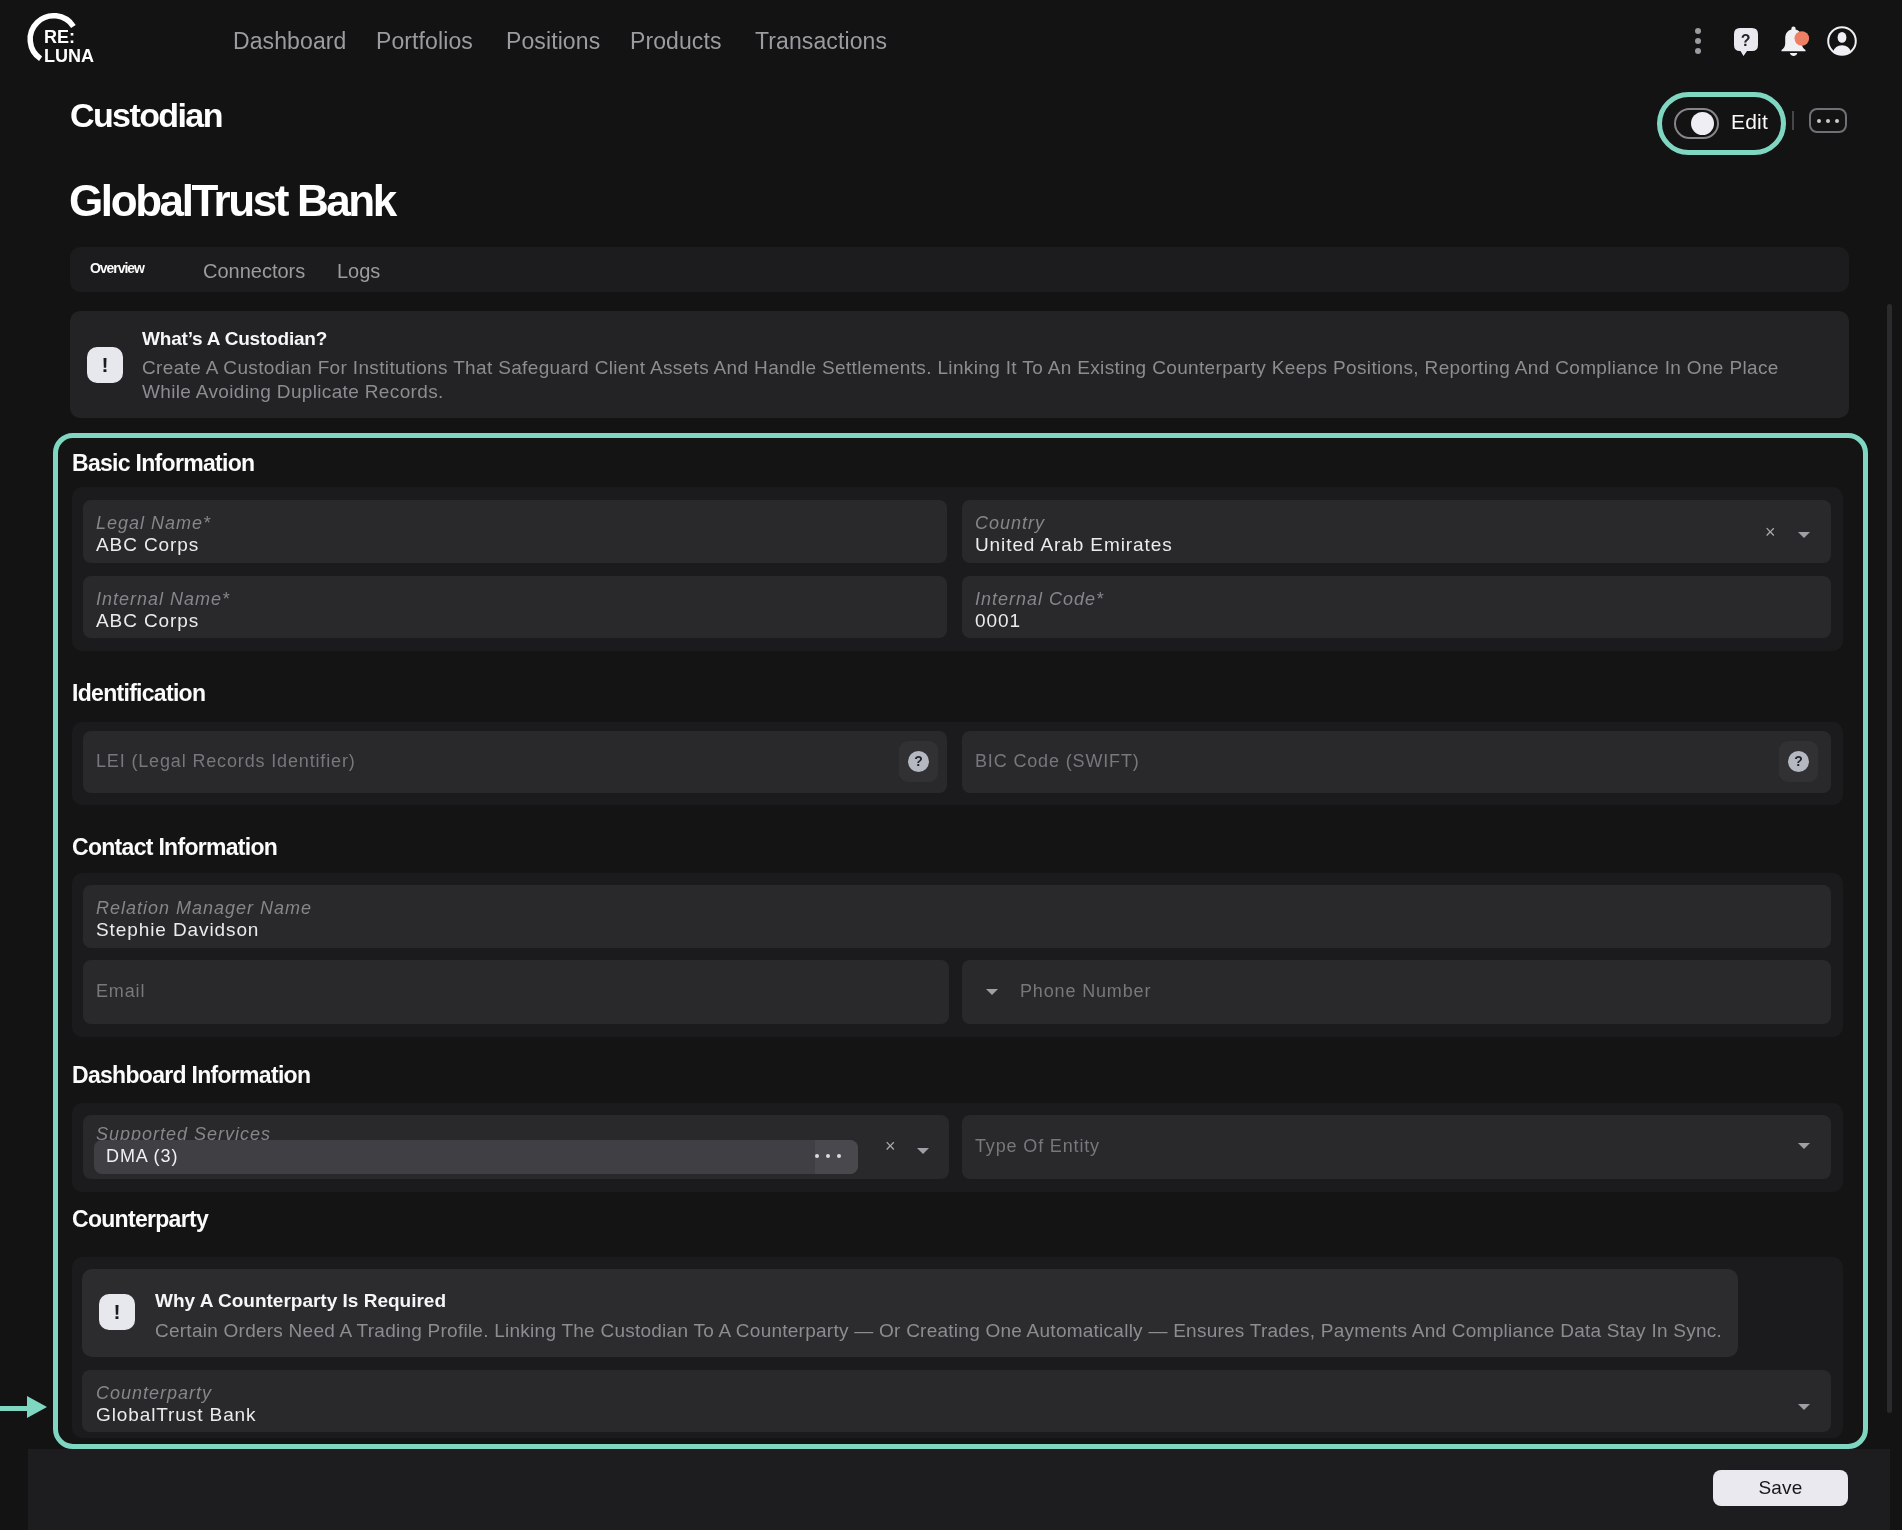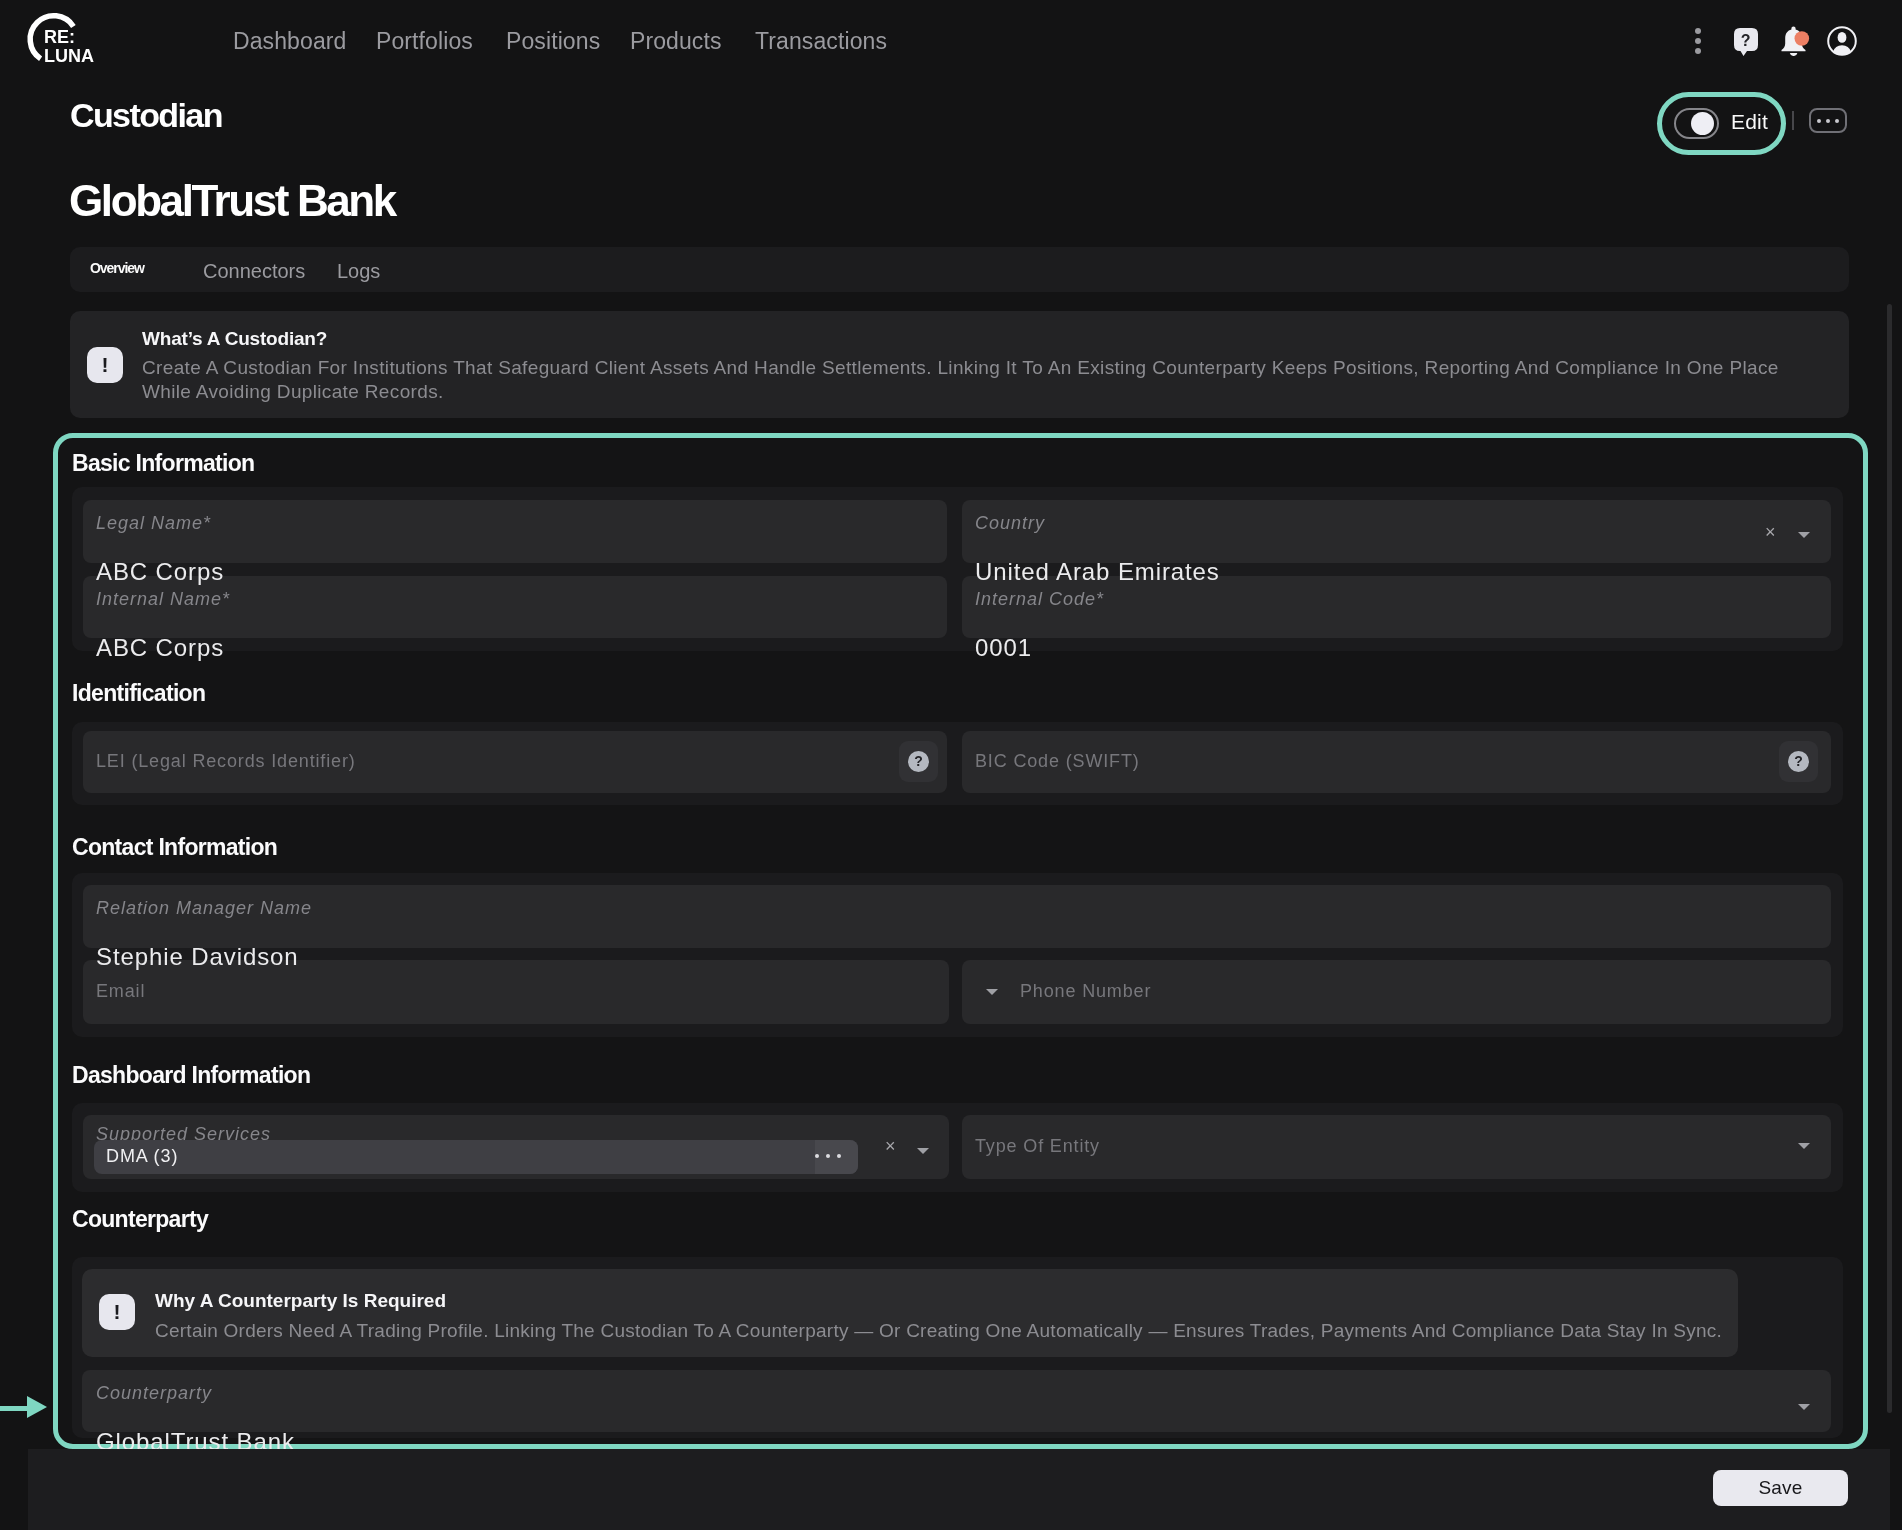--- a/index.html
+++ b/index.html
@@ -4,21 +4,21 @@
 <style>
   * { margin:0; padding:0; box-sizing:border-box; }
   html,body { width:1902px; height:1530px; background:#131314; overflow:hidden; }
   body { font-family:"Liberation Sans", sans-serif; position:relative; }
   .abs { position:absolute; }
   .nav { color:#9b9ba0; font-size:23px; letter-spacing:0.1px; }
   .shead { color:#fbfbfc; font-size:23px; font-weight:bold; letter-spacing:-0.7px;text-align:right; }
   .wrap { background:#1b1b1d; border-radius:10px; }
   .field { background:#29292b; border-radius:8px; }
   .flabel { color:#86868b; font-size:18px; letter-spacing:1.0px;font-style:italic; }
-  .fvalue { color:#ebebed; font-size:24px; letter-spacing:0.9px;margin-top:24px; }
+  .fvalue { color:#ebebed; font-size:19px; letter-spacing:0.9px; }
   .fph { color:#77777c; font-size:18px; letter-spacing:0.85px; }
   .caret { width:0; height:0; border-left:6px solid transparent; border-right:6px solid transparent; border-top:6px solid #9fa0a5; }
 </style>
 </head>
 <body>
 
 <svg class="abs" style="left:20px;top:5px" width="100" height="75" viewBox="0 0 100 75">
   <path d="M 53.4 21.4 A 23.5 23.5 0 1 0 20.6 53.7" fill="none" stroke="#ffffff" stroke-width="5.5" stroke-linecap="butt"></path>
 </svg>
 <div class="abs" style="left:44px;top:28px;color:#fff;font-weight:bold;font-size:18px;line-height:19px;letter-spacing:0px">RE:<br>LUNA</div>

